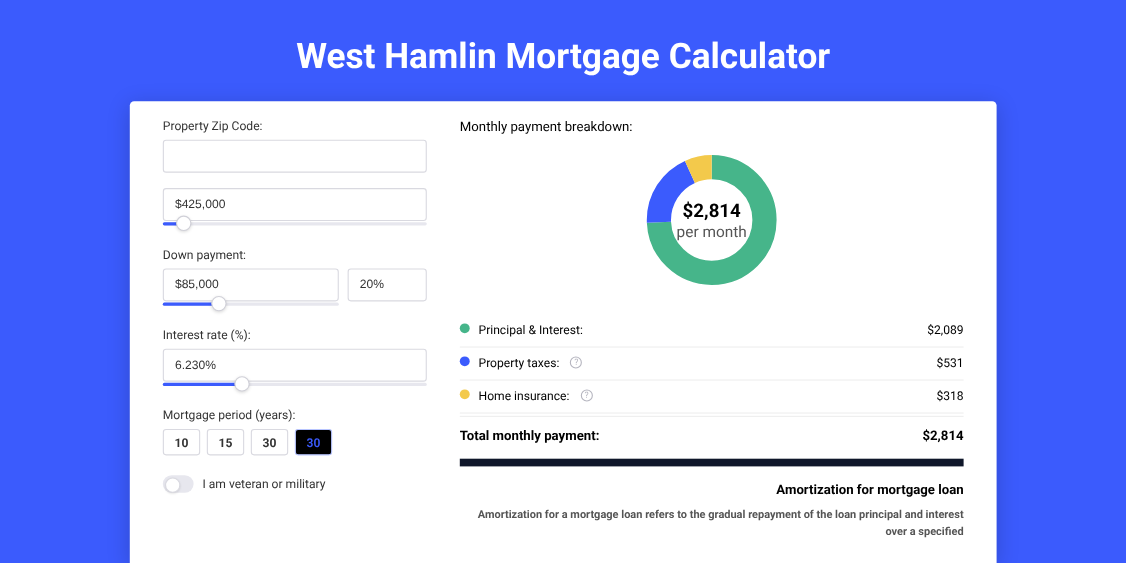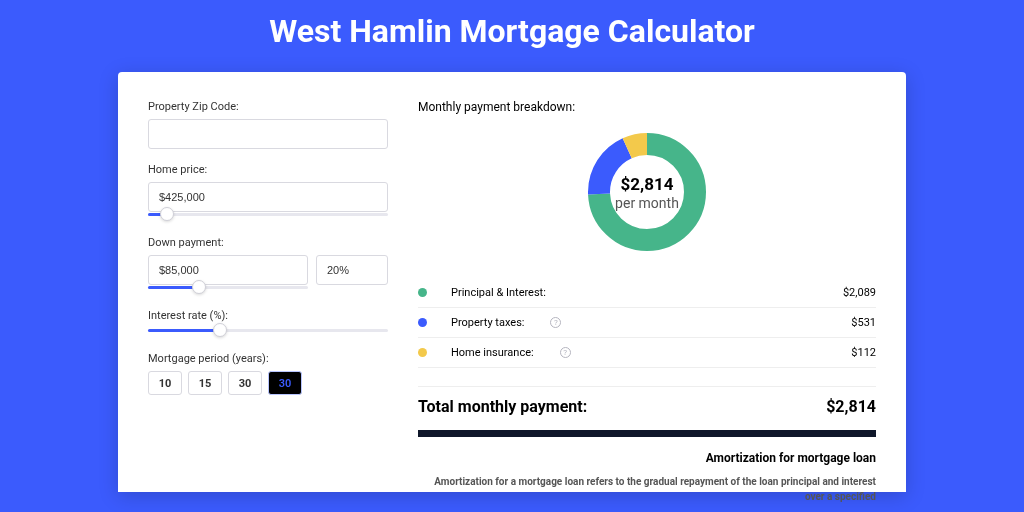--- a/index.html
+++ b/index.html
@@ -8,30 +8,30 @@
     background: #3b5bfd;
     width: 1024px;
     height: 512px;
     overflow: hidden;
   }
   .page-title {
     text-align: center;
     color: #fff;
     font-size: 32px;
     font-weight: 700;
-    padding: 12px 0 22px;
+    padding: 32px 0 22px;
   }
   .card {
     background: #fff;
     width: 788px;
     margin: 0 auto;
     border-radius: 4px 4px 0 0;
     box-shadow: 0 4px 20px rgba(0,0,0,0.18);
     display: flex;
-    padding: 28px 30px 0 30px;
+    padding: 16px 30px 0 30px;
     gap: 30px;
     height: 420px;
   }
   .left {
     width: 240px;
     flex-shrink: 0;
   }
   .right {
     flex: 1;
   }
@@ -151,44 +151,44 @@
   .donut-label { font-size: 14px; color: #555; margin-top: 1px; }
   .break-row {
     display: flex;
     align-items: center;
     justify-content: space-between;
     padding: 8px 0;
     border-bottom: 1px solid #eee;
     font-size: 11px;
   }
   .break-row:last-of-type { border-bottom: none; }
-  .break-left { display: flex; align-items: center; gap: 24px; }
+  .break-left { display: flex; gap: 8px; }
   .dot {
     width: 9px; height: 9px;
     border-radius: 50%;
   }
   .info-icon {
     width: 11px; height: 11px;
     border: 1px solid #b5b5bf;
     border-radius: 50%;
     font-size: 8px;
     color: #b5b5bf;
     display: inline-flex;
     align-items: center;
     justify-content: center;
     margin-left: 2px;
   }
   .total-row {
     display: flex;
     justify-content: space-between;
-    font-size: 16px;
+    font-size: 12px;
     font-weight: 700;
     padding: 10px 0 14px;
     border-top: 1px solid #eee;
-    margin-top: 18px;
+    margin-top: 2px;
   }
   .amort-box {
     border-top: 7px solid #0f172a;
     padding-top: 14px;
     text-align: right;
   }
   .amort-title { font-size: 12px; font-weight: 700; margin-bottom: 10px; }
   .amort-text { font-size: 10px; color: #555; line-height: 1.45; font-weight: bold; }
 </style>
 </head>
@@ -198,21 +198,20 @@
 
 <div class="card">
   <div class="left">
 
     <div class="field-group">
       <label class="field-label">Property Zip Code:</label>
       <input class="text-input" value="" style="">
     </div>
 
     <div class="field-group">
-      <label class="field-label">Home price:</label>
       <input class="text-input" value="$425,000" style="">
       <div class="range-wrap">
         <div class="range-track"></div>
         <div class="range-fill" style="width:8%"></div>
         <div class="range-thumb" style="left:8%"></div>
       </div>
     </div>
 
     <div class="field-group">
       <label class="field-label">Down payment:</label>
@@ -226,37 +225,42 @@
           </div>
         </div>
         <div class="col2">
           <input class="text-input" value="20%" style="">
         </div>
       </div>
     </div>
 
     <div class="field-group">
       <label class="field-label">Interest rate (%):</label>
+      <input class="text-input" value="6.230%" style="">
       <div class="range-wrap">
         <div class="range-track"></div>
         <div class="range-fill" style="width:30%"></div>
         <div class="range-thumb" style="left:30%"></div>
       </div>
     </div>
 
     <div class="field-group">
       <label class="field-label">Mortgage period (years):</label>
       <div class="period-row">
         <div class="period-btn">10</div>
         <div class="period-btn">15</div>
         <div class="period-btn">30</div>
         <div class="period-btn active">30</div>
       </div>
     </div>
 
+    <div class="toggle-row">
+      <div class="toggle"></div>
+      <span class="toggle-label">I am veteran or military</span>
+    </div>
 
   </div>
 
   <div class="right">
     <div class="section-title">Monthly payment breakdown:</div>
 
     <div class="donut-wrap">
       <div class="donut">
         <svg width="128" height="128" viewBox="0 0 128 128">
           <circle cx="64" cy="64" r="48" fill="none" stroke="#46b58a" stroke-width="22" stroke-dasharray="223.8 301.6" stroke-dashoffset="0"></circle>
@@ -286,21 +290,21 @@
       </div>
       <span>$531</span>
     </div>
 
     <div class="break-row">
       <div class="break-left">
         <span class="dot" style="background:#f3c94b"></span>
         <span>Home insurance:</span>
         <span class="info-icon">?</span>
       </div>
-      <span>$112</span>
+      <span>$318</span>
     </div>
 
     <div class="total-row">
       <span>Total monthly payment:</span>
       <span>$2,814</span>
     </div>
 
     <div class="amort-box">
       <div class="amort-title">Amortization for mortgage loan</div>
       <div class="amort-text">Amortization for a mortgage loan refers to the gradual repayment of the loan principal and interest over a specified</div>

